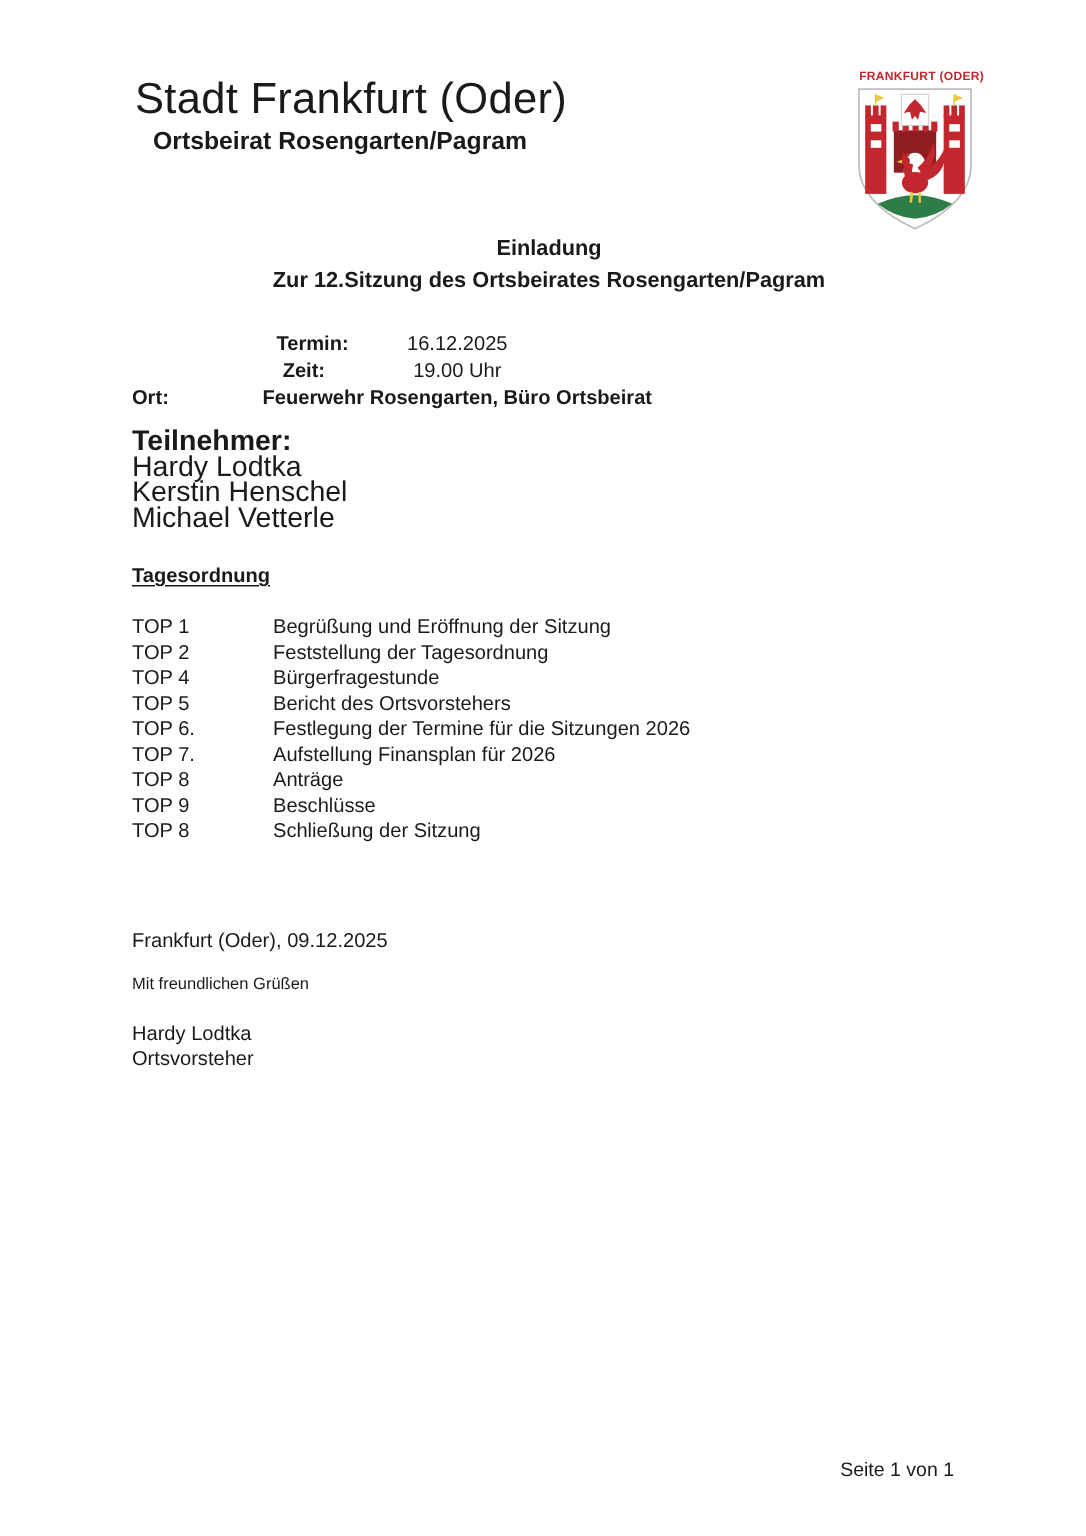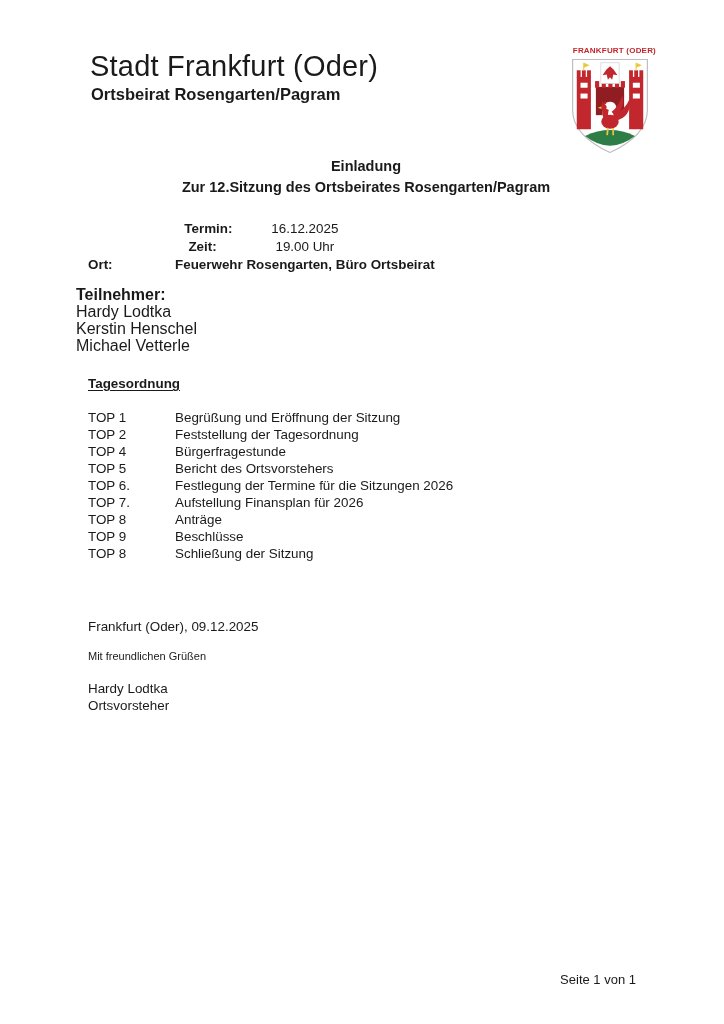--- a/index.html
+++ b/index.html
@@ -15,21 +15,21 @@
     width: 724px;
     height: 1024px;
     background: #ffffff;
     font-family: "Liberation Sans", "DejaVu Sans", sans-serif;
     color: var(--ink);
     overflow: hidden;
   }
   
   .header-left { position: absolute; left: 90px; top: 50px; }
   .doc-title { margin: 0; font-size: 29px; font-weight: 400; letter-spacing: 0.2px; color: var(--ink); }
-  .doc-subtitle { margin: 2px 0 0 1px; font-size: 16.5px; font-weight: 700; color: var(--ink); }
+  .doc-subtitle { margin: 2px 0 0 12px; font-size: 16.5px; font-weight: 700; color: var(--ink); }
 
   
   .crest { position: absolute; left: 564px; top: 46px; width: 92px; text-align: right; }
   .crest-caption { font-size: 8px; font-weight: 700; color: var(--crest-red); letter-spacing: 0.2px; margin-bottom: 2px; white-space: nowrap; }
   .crest-svg { display: block; margin: 0 auto; }
   .c-red { fill: var(--crest-red); }
   .c-darkred { fill: #8f1d22; }
   .c-green { fill: var(--crest-green); }
   .c-yellow { fill: var(--crest-yellow); }
 
@@ -37,27 +37,27 @@
   .invitation { position: absolute; left: 0; right: 0; top: 156px; text-align: center; font-size: 14.5px; font-weight: 700; line-height: 21px; padding-left: 8px; }
 
   
   .meta { position: absolute; left: 88px; top: 220px; font-size: 13.4px; line-height: 18px; }
   .meta-row { display: flex; justify-content: center; }
   .meta-label { width: 87px; font-weight: 700; flex: 0 0 87px; }
   .meta-value { font-weight: 400; }
   .meta-value.bold { font-weight: 700; }
 
   
-  .participants { position: absolute; left: 76px; top: 286px; font-size: 16px; line-height: 17px; }
+  .participants { position: absolute; left: 88px; top: 286px; font-size: 19px; line-height: 17px; }
   .participants-label { font-weight: 700; }
 
   
   .agenda-heading { position: absolute; left: 88px; top: 376px; font-size: 13.4px; font-weight: 700; text-decoration: underline; text-underline-offset: 2px; }
   .agenda { position: absolute; left: 88px; top: 409px; font-size: 13.4px; line-height: 17px; width: 560px; }
-  .agenda-row { display: flex; align-items: center; }
+  .agenda-row { display: flex; align-items: center; gap: 7px; }
   .agenda-top { width: 87px; flex: 0 0 87px; }
   .agenda-text { width: 468px; }
 
   
   .closing-date { position: absolute; left: 88px; top: 619px; font-size: 13.4px; }
   .closing-greeting { position: absolute; left: 88px; top: 650px; font-size: 11px; }
   .closing-signature { position: absolute; left: 88px; top: 680px; font-size: 13.4px; line-height: 17px; }
 
   
   .footer { position: absolute; top: 972px; right: 88px; font-size: 13px; }

